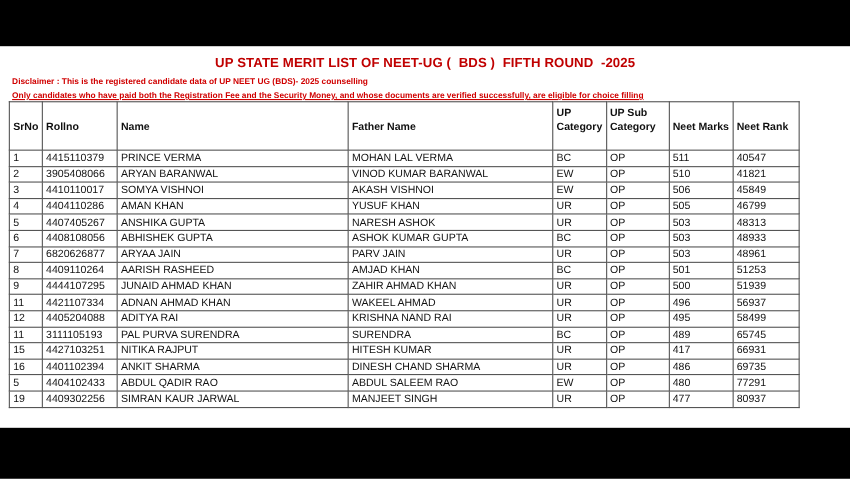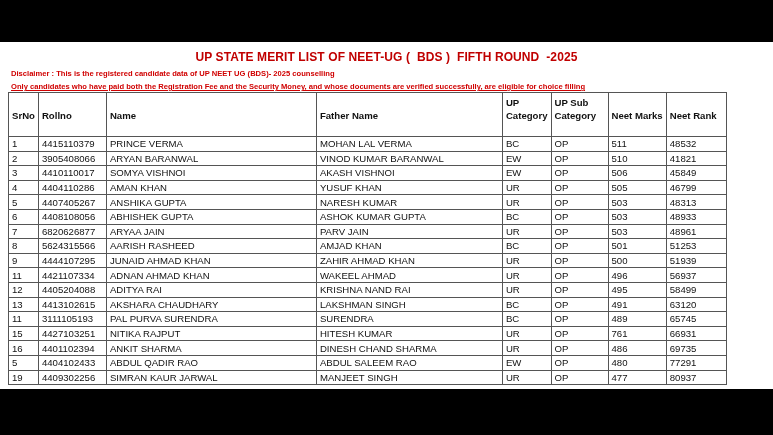--- a/index.html
+++ b/index.html
@@ -71,21 +71,21 @@
     </thead>
     <tbody id="rows">
         <tr>
           <td>1</td>
           <td>4415110379</td>
           <td>PRINCE VERMA</td>
           <td>MOHAN LAL VERMA</td>
           <td>BC</td>
           <td>OP</td>
           <td>511</td>
-          <td>48532</td>
+          <td>40547</td>
         </tr>
         <tr>
           <td>2</td>
           <td>3905408066</td>
           <td>ARYAN BARANWAL</td>
           <td>VINOD KUMAR BARANWAL</td>
           <td>EW</td>
           <td>OP</td>
           <td>510</td>
           <td>41821</td>
@@ -107,21 +107,21 @@
           <td>YUSUF KHAN</td>
           <td>UR</td>
           <td>OP</td>
           <td>505</td>
           <td>46799</td>
         </tr>
         <tr>
           <td>5</td>
           <td>4407405267</td>
           <td>ANSHIKA GUPTA</td>
-          <td>NARESH KUMAR</td>
+          <td>NARESH ASHOK</td>
           <td>UR</td>
           <td>OP</td>
           <td>503</td>
           <td>48313</td>
         </tr>
         <tr>
           <td>6</td>
           <td>4408108056</td>
           <td>ABHISHEK GUPTA</td>
           <td>ASHOK KUMAR GUPTA</td>
@@ -135,21 +135,21 @@
           <td>6820626877</td>
           <td>ARYAA JAIN</td>
           <td>PARV JAIN</td>
           <td>UR</td>
           <td>OP</td>
           <td>503</td>
           <td>48961</td>
         </tr>
         <tr>
           <td>8</td>
-          <td>5624315566</td>
+          <td>4409110264</td>
           <td>AARISH RASHEED</td>
           <td>AMJAD KHAN</td>
           <td>BC</td>
           <td>OP</td>
           <td>501</td>
           <td>51253</td>
         </tr>
         <tr>
           <td>9</td>
           <td>4444107295</td>
@@ -174,47 +174,37 @@
           <td>12</td>
           <td>4405204088</td>
           <td>ADITYA RAI</td>
           <td>KRISHNA NAND RAI</td>
           <td>UR</td>
           <td>OP</td>
           <td>495</td>
           <td>58499</td>
         </tr>
         <tr>
-          <td>13</td>
-          <td>4413102615</td>
-          <td>AKSHARA CHAUDHARY</td>
-          <td>LAKSHMAN SINGH</td>
-          <td>BC</td>
-          <td>OP</td>
-          <td>491</td>
-          <td>63120</td>
-        </tr>
-        <tr>
           <td>11</td>
           <td>3111105193</td>
           <td>PAL PURVA SURENDRA</td>
           <td>SURENDRA</td>
           <td>BC</td>
           <td>OP</td>
           <td>489</td>
           <td>65745</td>
         </tr>
         <tr>
           <td>15</td>
           <td>4427103251</td>
           <td>NITIKA RAJPUT</td>
           <td>HITESH KUMAR</td>
           <td>UR</td>
           <td>OP</td>
-          <td>761</td>
+          <td>417</td>
           <td>66931</td>
         </tr>
         <tr>
           <td>16</td>
           <td>4401102394</td>
           <td>ANKIT SHARMA</td>
           <td>DINESH CHAND SHARMA</td>
           <td>UR</td>
           <td>OP</td>
           <td>486</td>

